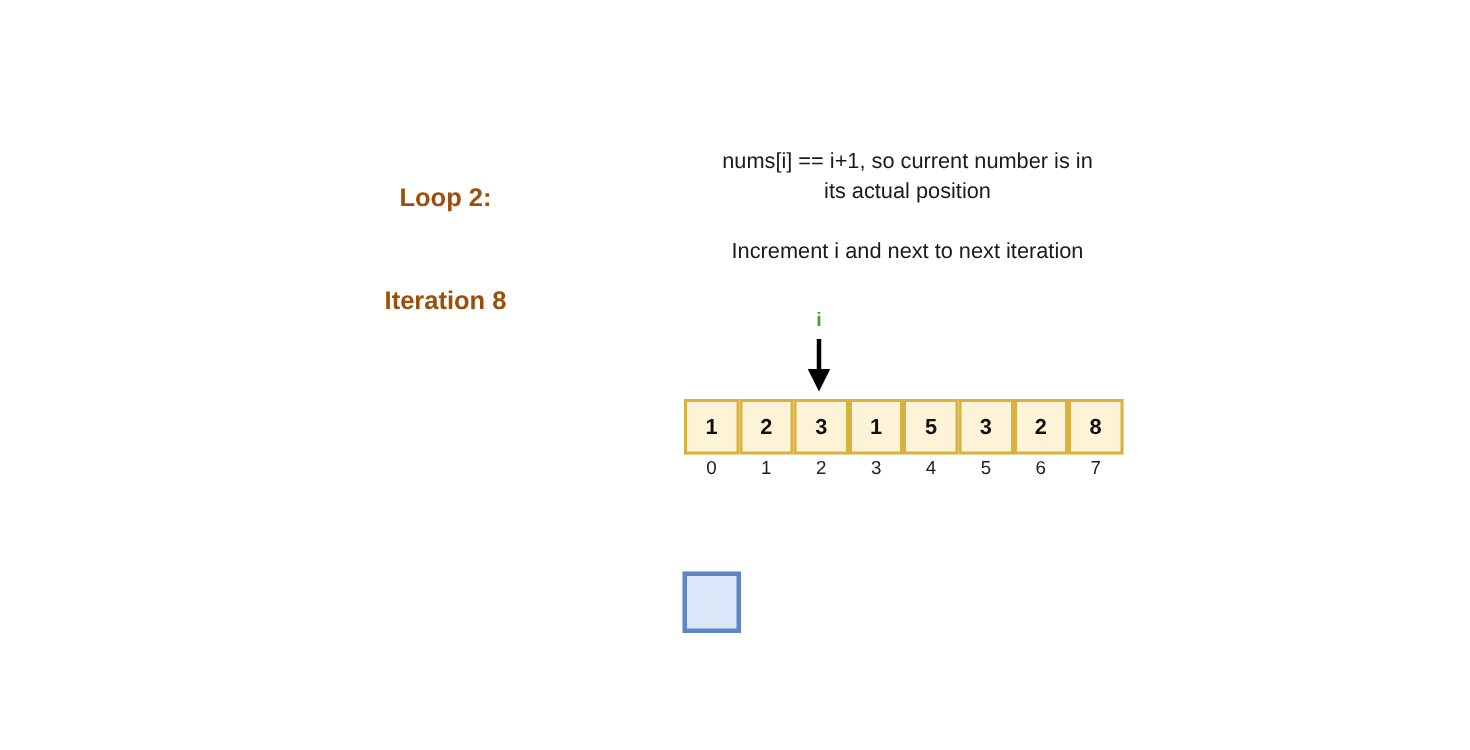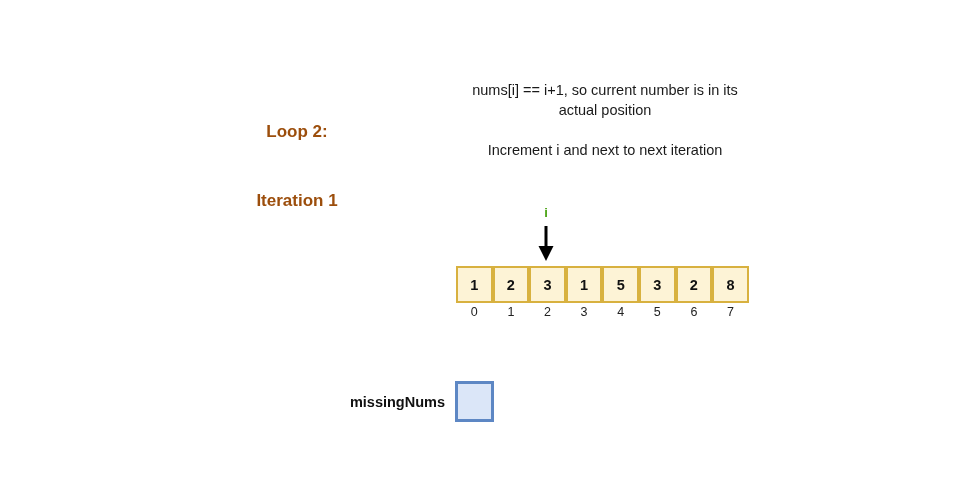--- a/index.html
+++ b/index.html
@@ -37,21 +37,21 @@
     left: 455px;
     top: 80px;
     width: 300px;
     text-align: center;
     color: #1a1a1a;
     font-size: 14.5px;
     line-height: 20px;
   }
   #description .para {
     display: block;
-    margin: 0;
+    margin: 18px;
   }
   #description .para.second {
     margin-top: 20px;
   }
 
   
   #pointer-group {
     position: absolute;
     left: 529px;
     top: 206px;
@@ -151,21 +151,21 @@
     color: #111111;
   }
 </style>
 </head>
 <body>
 
 <div id="canvas">
 
   <div id="loop-title">
     <span class="line">Loop 2:</span>
-    <span class="line">Iteration 1</span>
+    <span class="line">Iteration 8</span>
   </div>
 
   <div id="description">
     <p class="para first">nums[i] == i+1, so current number is in its actual position</p>
     <p class="para second">Increment i and next to next iteration</p>
   </div>
 
   <div id="pointer-group">
     <div id="pointer-label">i</div>
     <svg id="pointer-arrow" viewBox="0 0 34 36" xmlns="http://www.w3.org/2000/svg">
@@ -190,19 +190,18 @@
       <div class="index-label">0</div>
       <div class="index-label">1</div>
       <div class="index-label">2</div>
       <div class="index-label">3</div>
       <div class="index-label">4</div>
       <div class="index-label">5</div>
       <div class="index-label">6</div>
       <div class="index-label">7</div>
     </div>
 
-  <div id="missing-label">missingNums</div>
 
   <div id="missing-array">
       <div class="mcell"></div>
     </div>
 
 </div>
 
 </body></html>

